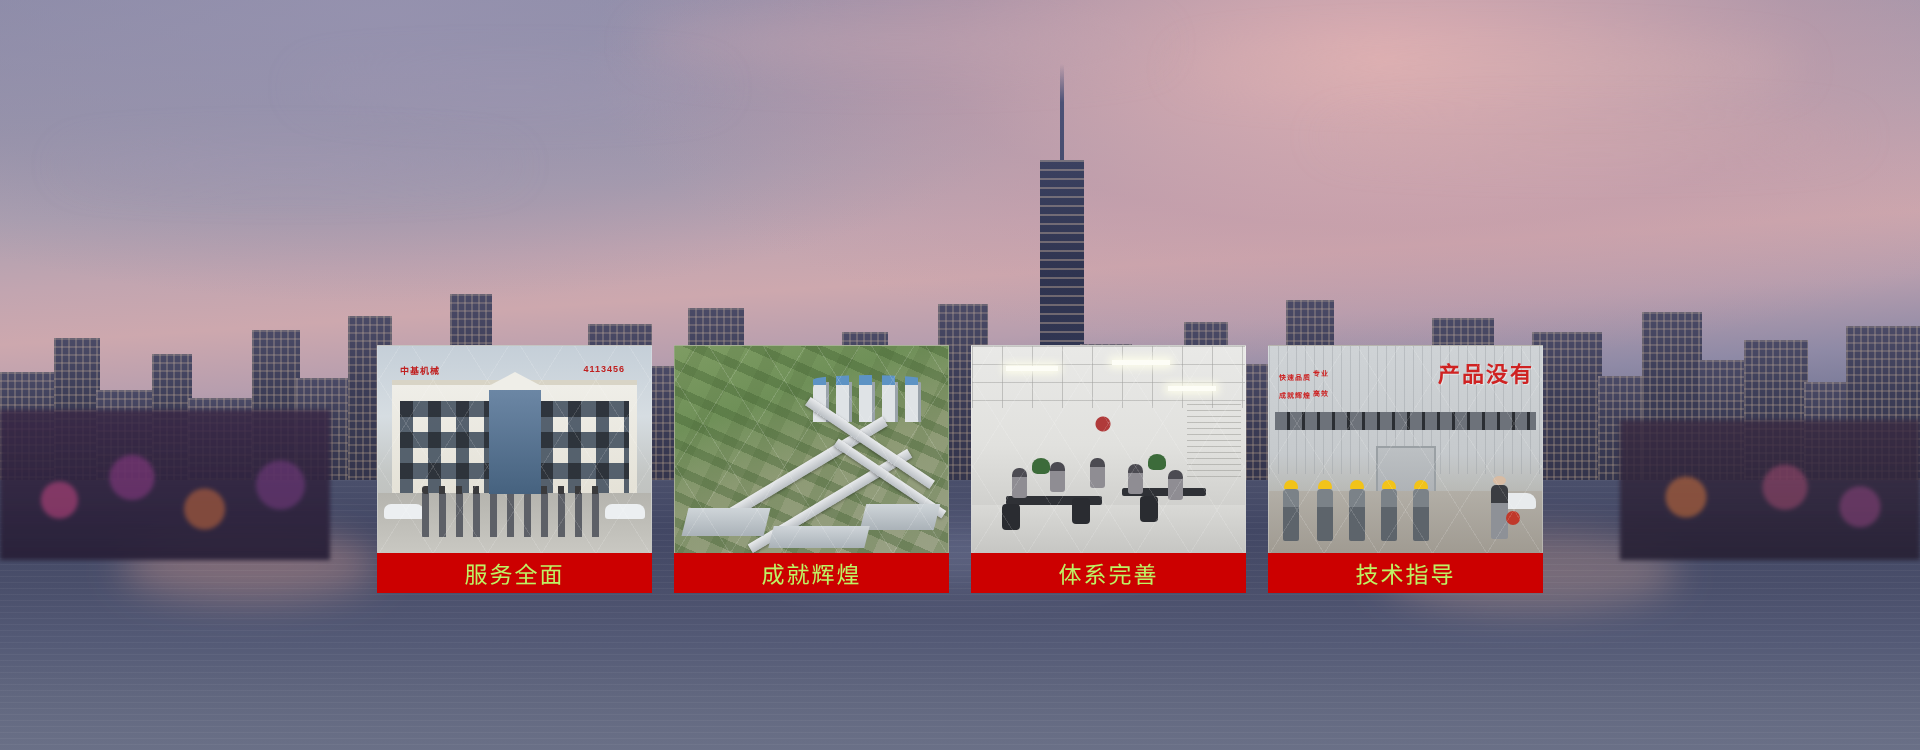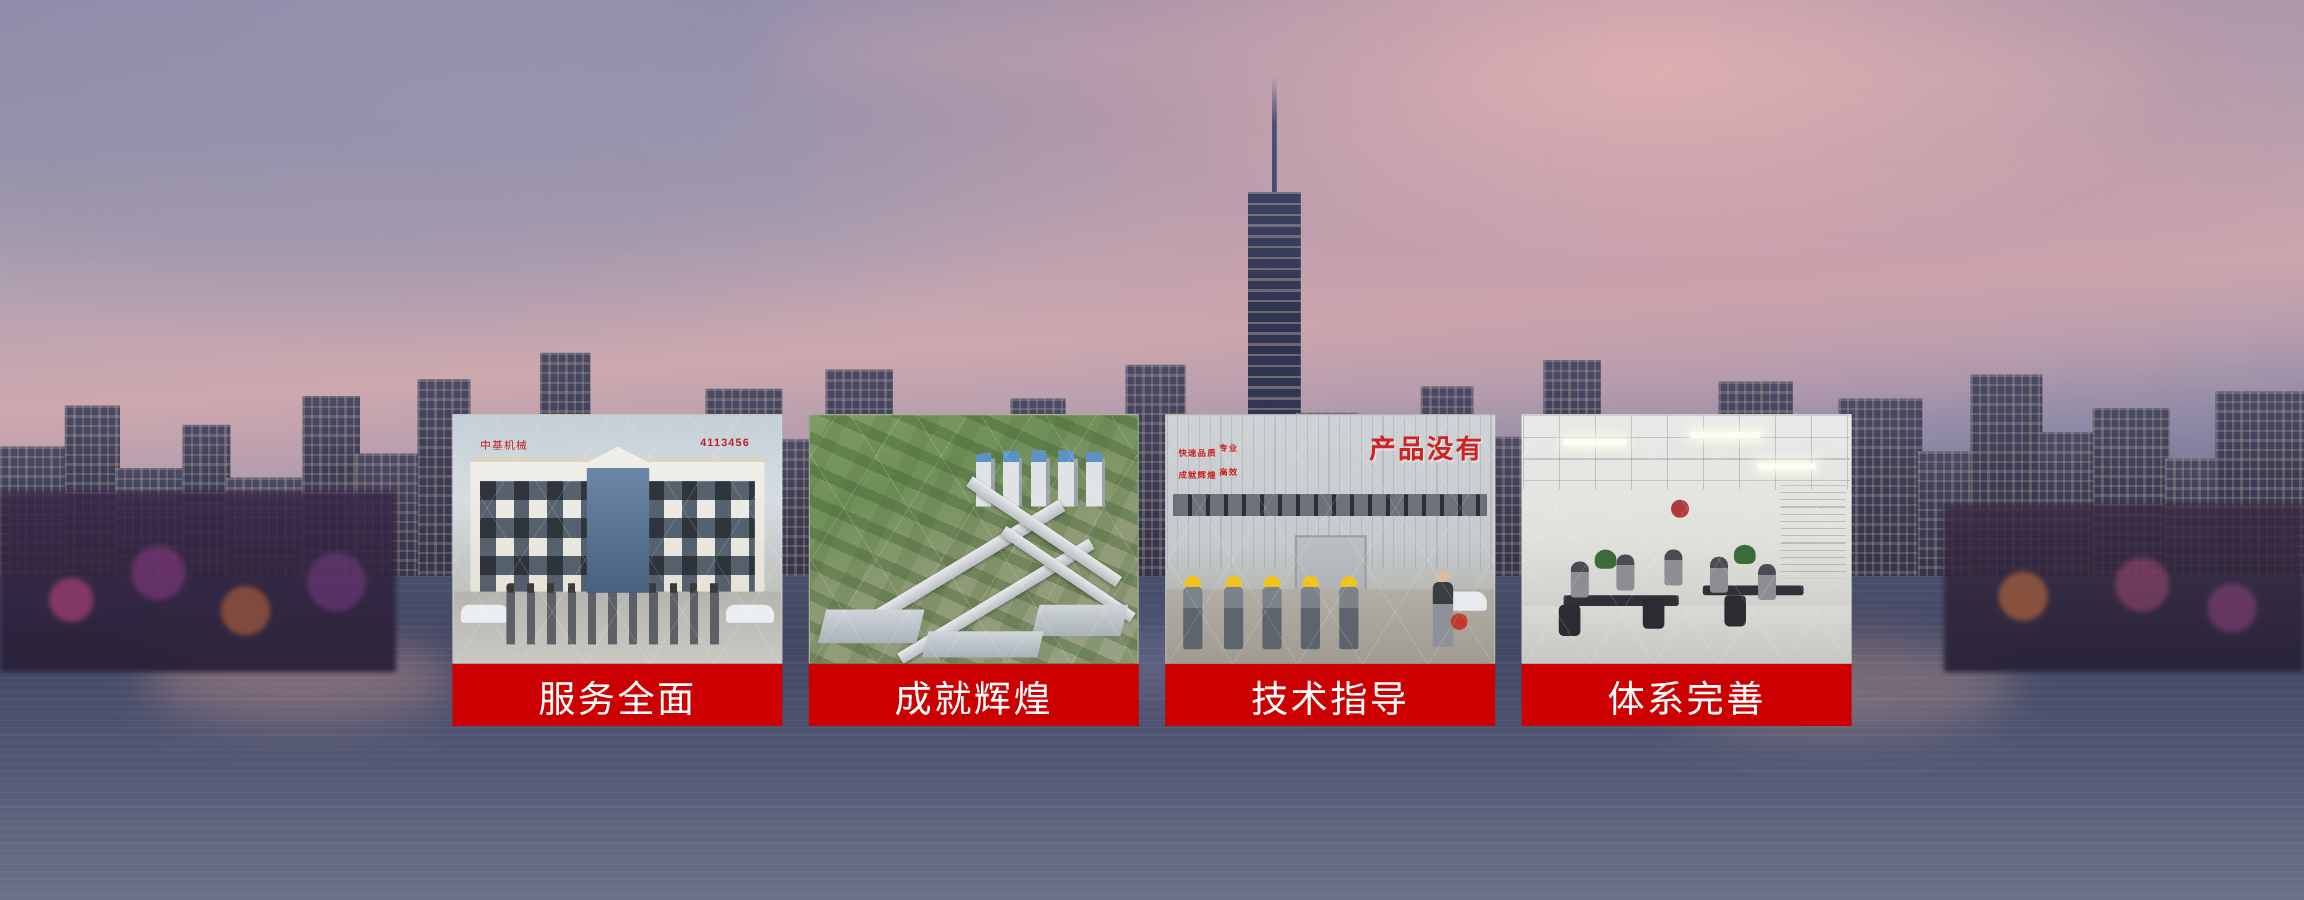--- a/index.html
+++ b/index.html
@@ -147,24 +147,24 @@
   .card { width:275px; }
   .card-photo {
     position:relative;
     width:275px; height:208px;
     overflow:hidden;
     background:#9aa0ab;
     border:1px solid rgba(255,255,255,.18);
     border-bottom:none;
   }
   .card-caption {
-    height:52px;
+    height:40px;
     background:#cc0000;
-    color:#ffffff;
-    font-size:31px; letter-spacing:2px;
+    color:#bef264;
+    font-size:23px; letter-spacing:2px;
     display:flex; align-items:center; justify-content:center;
     white-space:nowrap;
   }
   
   .card-photo::after {
     content:""; position:absolute; inset:0; pointer-events:none;
     background-image:
       repeating-linear-gradient(58deg, rgba(255,255,255,.13) 0 1px, transparent 1px 46px),
       repeating-linear-gradient(-58deg, rgba(255,255,255,.13) 0 1px, transparent 1px 46px);
   }
@@ -187,21 +187,21 @@
     position:absolute; left:50%; margin-left:-26px; top:40px; width:52px; height:108px;
     background:linear-gradient(180deg,#6d88a6,#46627f); z-index:2;
   }
   .p1 .pedi {
     position:absolute; left:50%; margin-left:-34px; top:26px;
     border-left:34px solid transparent; border-right:34px solid transparent;
     border-bottom:18px solid #efeee8; z-index:3;
   }
   .p1 .sign {
     position:absolute; left:22px; top:18px;
-    font-size:9px; color:#c02020; font-weight:normal; letter-spacing:1px; z-index:4;
+    font-size:9px; color:#c02020; font-weight:bold; letter-spacing:1px; z-index:4;
   }
   .p1 .phone {
     position:absolute; right:26px; top:18px;
     font-size:9px; color:#c02020; font-weight:bold; letter-spacing:1px; z-index:4;
   }
   .p1 .plaza {
     position:absolute; left:0; right:0; bottom:0; height:60px;
     background:linear-gradient(180deg,#b5b4ae,#c9c8c2);
   }
   .p1 .staff {
@@ -451,43 +451,20 @@
         <div class="belt b3"></div>
           <div class="belt b4"></div>
         <div class="shed s1"></div>
           <div class="shed s2"></div>
           <div class="shed s3"></div>
       </div>
       <div class="card-caption">成就辉煌</div>
     </div>
 
     <div class="card">
-      <div class="card-photo p4">
-        <div class="wall"></div>
-        <div class="bigred">产品没有</div>
-        <div class="slog sl1">快速品质</div>
-        <div class="slog sl2">专业</div>
-        <div class="slog sl3">成就辉煌</div>
-        <div class="slog sl4">高效</div>
-        <div class="windowband"></div>
-          <div class="door"></div>
-          <div class="ground"></div>
-        <div class="worker" style="left:14px;"></div>
-        <div class="worker" style="left:48px;"></div>
-        <div class="worker" style="left:80px;"></div>
-        <div class="worker" style="left:112px;"></div>
-        <div class="worker" style="left:144px;"></div>
-        <div class="car"></div>
-          <div class="boss"></div>
-          <div class="redbag"></div>
-      </div>
-      <div class="card-caption">技术指导</div>
-    </div>
-
-    <div class="card">
       <div class="card-photo p3">
         <div class="ceil"></div>
         <div class="lamp l1"></div>
           <div class="lamp l2"></div>
           <div class="lamp l3"></div>
         <div class="blinds"></div>
           <div class="wlogo"></div>
         <div class="floor"></div>
         <div class="desk d1"></div>
           <div class="desk d2"></div>
@@ -498,14 +475,37 @@
         <div class="person" style="left:118px; top:112px;"></div>
         <div class="person" style="left:156px; top:118px;"></div>
         <div class="person" style="left:196px; top:124px;"></div>
         <div class="chair" style="left:30px;  top:158px;"></div>
         <div class="chair" style="left:100px; top:152px;"></div>
         <div class="chair" style="left:168px; top:150px;"></div>
       </div>
       <div class="card-caption">体系完善</div>
     </div>
 
+    <div class="card">
+      <div class="card-photo p4">
+        <div class="wall"></div>
+        <div class="bigred">产品没有</div>
+        <div class="slog sl1">快速品质</div>
+        <div class="slog sl2">专业</div>
+        <div class="slog sl3">成就辉煌</div>
+        <div class="slog sl4">高效</div>
+        <div class="windowband"></div>
+          <div class="door"></div>
+          <div class="ground"></div>
+        <div class="worker" style="left:14px;"></div>
+        <div class="worker" style="left:48px;"></div>
+        <div class="worker" style="left:80px;"></div>
+        <div class="worker" style="left:112px;"></div>
+        <div class="worker" style="left:144px;"></div>
+        <div class="car"></div>
+          <div class="boss"></div>
+          <div class="redbag"></div>
+      </div>
+      <div class="card-caption">技术指导</div>
+    </div>
+
   </div>
 </div>
 
 </body></html>

